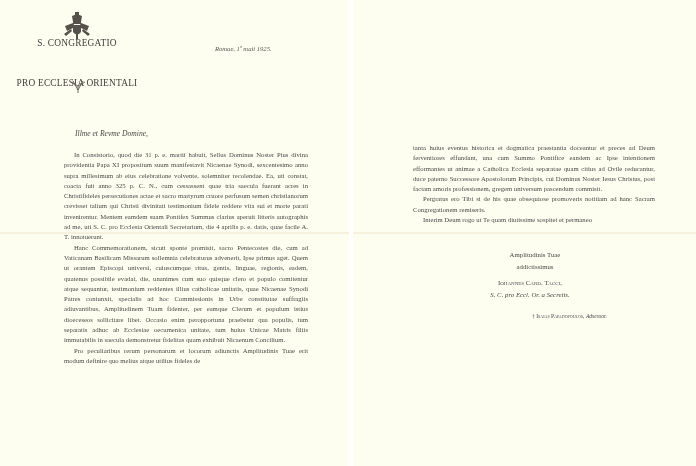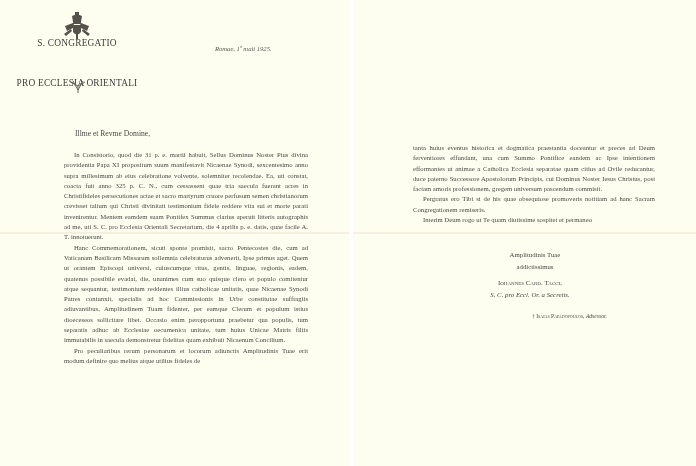--- a/index.html
+++ b/index.html
@@ -35,21 +35,21 @@
     .lh2 { top: 78px; }
     .monogram {
       position: absolute; left: 70px; top: 80px; width: 16px; height: 14px;
     }
     .dateline {
       position: absolute; left: 215px; top: 45px;
       font-size: 6.6px; font-style: italic; color: #5a5a55;
     }
     .salutation {
       position: absolute; left: 75px; top: 129px;
-      font-size: 7.6px; color: #4a4a48;
+      font-size: 7.6px; font-style: italic; color: #4a4a48;
     }
     .body-text {
       position: absolute; font-size: 6.7px; line-height: 10.3px;
       text-align: justify; color: #4c4c48;
     }
     .left-text { left: 64px; top: 150px; width: 244px; }
     .right-text { left: 413px; top: 143px; width: 242px; }
     .body-text p { margin: 0; text-indent: 10px; }
     .body-text p.cont { text-indent: 0; }
     .closing {

